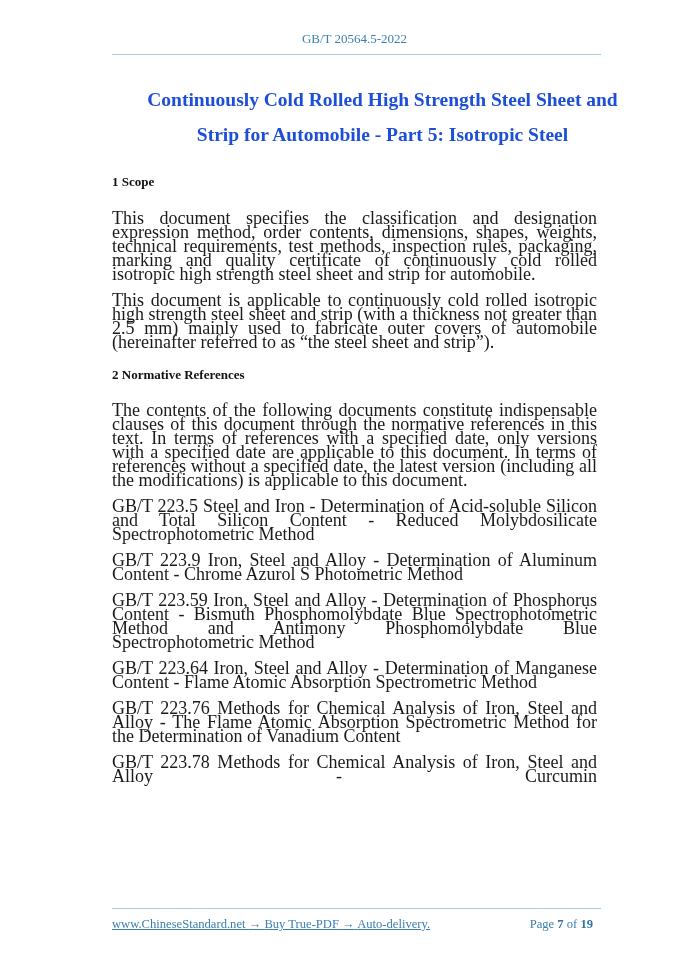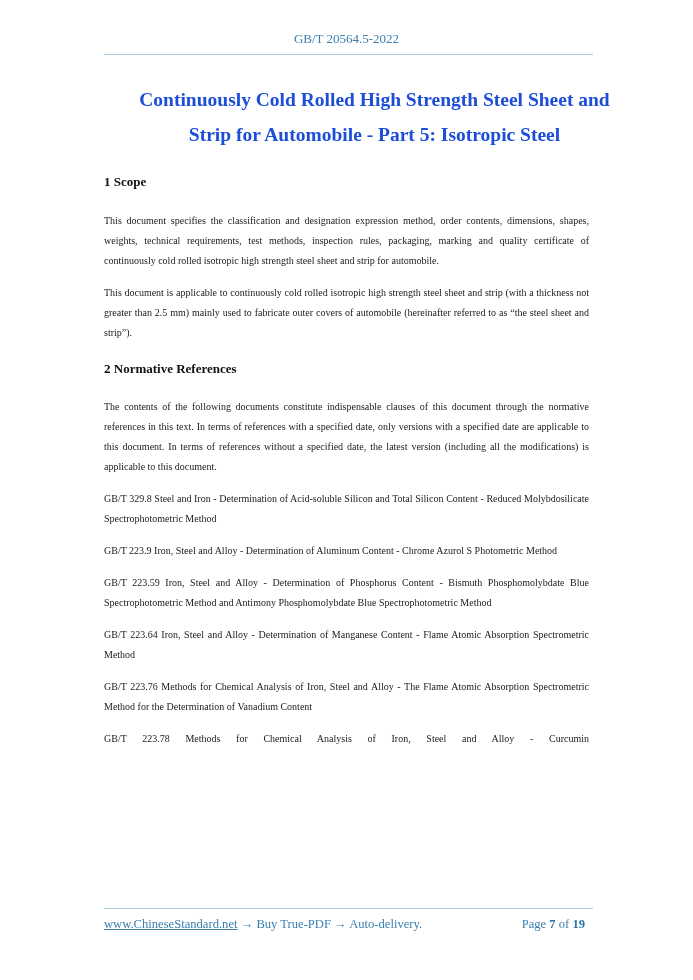--- a/index.html
+++ b/index.html
@@ -1,31 +1,31 @@
 <!DOCTYPE html>
 <html><head>
 <meta charset="utf-8">
 <style>
   html, body { margin: 0; padding: 0; background: #ffffff; }
   body { width: 693px; height: 980px; position: relative; overflow: hidden;
          font-family: "Liberation Serif", "DejaVu Serif", serif; color: #1a1a1a; }
-  .page { position: absolute; left: 0; top: 0; width: 586px; height: 980px; }
+  .page { position: absolute; left: 8px; top: 0; width: 586px; height: 980px; }
   .header { position: absolute; top: 31px; left: 0; width: 693px; text-align: center;
             font-size: 13px; color: #3a7fb0; }
   .rule { position: absolute; left: 104px; width: 489px; height: 1px; background: #a9cbe0; }
   .rule.top { top: 54px; }
   .rule.bottom { top: 908px; }
   .title { position: absolute; top: 82px; left: 0; width: 693px; text-align: center;
            font-weight: bold; font-size: 19.5px; line-height: 35px; color: #1d4ed8; padding-left: 28px; }
   .content { position: absolute; left: 104px; width: 485px; top: 168px; }
   h2 { margin: 0; font-size: 13px; font-weight: bold; color: #111; line-height: 28px; }
   h2.s1 { margin-bottom: 15px; }
   h2.s2 { margin-bottom: 14px; }
-  p { margin: 0 0 12px 0; font-size: 10px; line-height: 20px; text-align: justify; color: #1a1a1a; }
-  .footer { position: absolute; top: 917px; left: 104px; width: 485px; font-size: 12.6px; color: #3a7fb0; }
+  p { margin: 0 0 12px 0; font-size: 18px; line-height: 14px; text-align: justify; color: #1a1a1a; }
+  .footer { position: absolute; top: 917px; left: 104px; width: 485px; font-size: 12.6px; color: #3a7fb0; text-decoration: underline; }
   .footer a { color: #3a7fb0; text-decoration: underline; }
   .footer .pg { position: absolute; right: 4px; top: 0; }
   .footer b { font-weight: bold; color: #2f74a8; }
 </style>
 </head>
 <body>
 
 <div class="page">
   <div class="header">GB/T 20564.5-2022</div>
   <div class="rule top"></div>
@@ -35,21 +35,21 @@
     <div>Strip for Automobile - Part 5: Isotropic Steel</div>
   </div>
 
   <div class="content">
     <h2 class="s1">1 Scope</h2>
     <p>This document specifies the classification and designation expression method, order contents, dimensions, shapes, weights, technical requirements, test methods, inspection rules, packaging, marking and quality certificate of continuously cold rolled isotropic high strength steel sheet and strip for automobile.</p>
     <p>This document is applicable to continuously cold rolled isotropic high strength steel sheet and strip (with a thickness not greater than 2.5 mm) mainly used to fabricate outer covers of automobile (hereinafter referred to as “the steel sheet and strip”).</p>
 
     <h2 class="s2">2 Normative References</h2>
     <p>The contents of the following documents constitute indispensable clauses of this document through the normative references in this text. In terms of references with a specified date, only versions with a specified date are applicable to this document. In terms of references without a specified date, the latest version (including all the modifications) is applicable to this document.</p>
-    <p>GB/T 329.8 Steel and Iron - Determination of Acid-soluble Silicon and Total Silicon Content - Reduced Molybdosilicate Spectrophotometric Method</p>
+    <p>GB/T 223.5 Steel and Iron - Determination of Acid-soluble Silicon and Total Silicon Content - Reduced Molybdosilicate Spectrophotometric Method</p>
     <p>GB/T 223.9 Iron, Steel and Alloy - Determination of Aluminum Content - Chrome Azurol S Photometric Method</p>
     <p>GB/T 223.59 Iron, Steel and Alloy - Determination of Phosphorus Content - Bismuth Phosphomolybdate Blue Spectrophotometric Method and Antimony Phosphomolybdate Blue Spectrophotometric Method</p>
     <p>GB/T 223.64 Iron, Steel and Alloy - Determination of Manganese Content - Flame Atomic Absorption Spectrometric Method</p>
     <p>GB/T 223.76 Methods for Chemical Analysis of Iron, Steel and Alloy - The Flame Atomic Absorption Spectrometric Method for the Determination of Vanadium Content</p>
     <p style="text-align-last: justify;">GB/T 223.78 Methods for Chemical Analysis of Iron, Steel and Alloy - Curcumin</p>
   </div>
 
   <div class="rule bottom"></div>
 
   <div class="footer">

